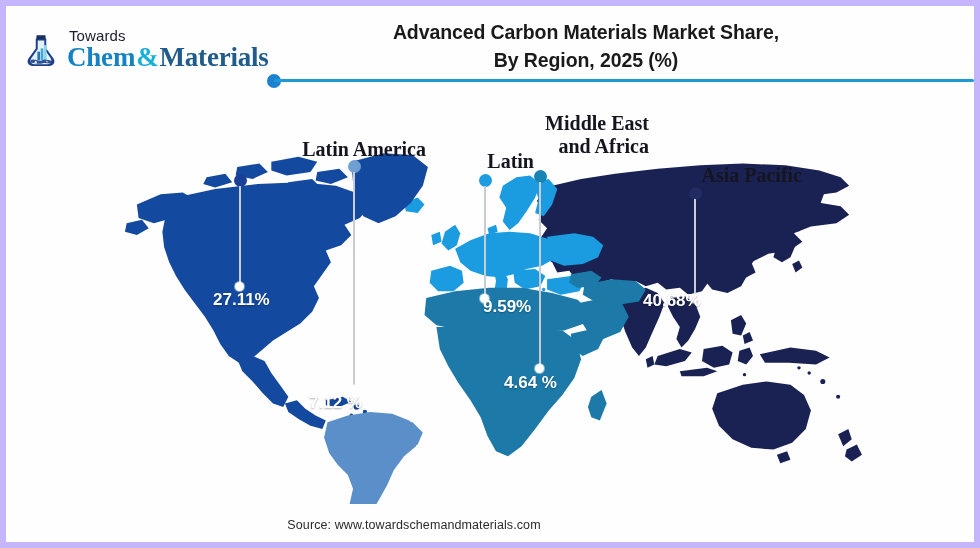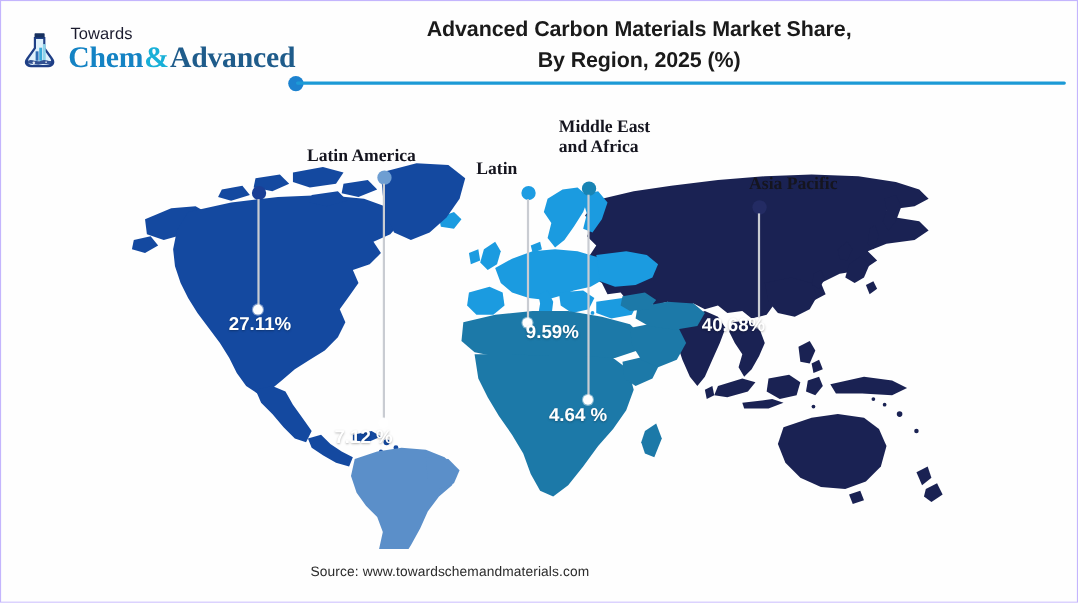--- a/index.html
+++ b/index.html
@@ -6,21 +6,21 @@
   body{
     width:980px;height:548px;
     background:#ffffff;
     font-family:"Liberation Sans", sans-serif;
     overflow:hidden;
     position:relative;
   }
   #page{
     position:absolute;inset:0;
     background:#fefefe;
-    border:1px solid #c4b5fd;
+    border:6px solid #c4b5fd;
     box-sizing:border-box;
     text-decoration:underline;
   }
 
   
   .logo-wrap{
     position:absolute;left:14px;top:22px;
     display:flex;align-items:flex-start;
   }
   .logo-mark{
@@ -64,22 +64,22 @@
 
   
   .pin{position:absolute;border-radius:50%;}
   .lead{position:absolute;width:2px;background:#c9ccd2;}
   .lead-end{position:absolute;width:9px;height:9px;border-radius:50%;background:#ffffff;
             box-shadow:0 0 0 1px rgba(255,255,255,.45);}
 
   .reg-label{
     position:absolute;
     font-family:"Liberation Serif", serif;
-    font-weight:700;font-size:16px;color:#15151f;
-    white-space:nowrap;text-align:left;line-height:1.15;
+    font-weight:700;font-size:20px;color:#15151f;
+    white-space:nowrap;text-align:right;line-height:1.15;
   }
   .val{
     position:absolute;
     font-family:"Liberation Sans", sans-serif;
     font-weight:700;font-size:17px;color:#ffffff;
     white-space:nowrap;
     text-shadow:0 1px 2px rgba(0,0,0,.30);
     text-align:center;
   }
 
@@ -104,21 +104,21 @@
         <rect x="31.5" y="28" width="4" height="18" fill="#39a9d8"></rect>
         <rect x="36.5" y="23" width="4" height="23" fill="#8fd3ea"></rect>
         <path d="M16 46 C22 43 28 49 34 46 C40 43 45 48 49 46 L50 50 C45 53 40 49 34 51 C28 53 21 49 16 50 Z" fill="#1f3f86" opacity=".9"></path>
         <circle cx="24" cy="49" r="1.8" fill="#ffffff" opacity=".85"></circle>
         <circle cx="41" cy="48" r="1.3" fill="#ffffff" opacity=".7"></circle>
       </svg>
     </div>
     <div class="logo-text">
       <div class="logo-top">Towards</div>
       <div class="logo-main">
-        <span class="lg-chem">Chem</span><span class="lg-amp">&amp;</span><span class="lg-mat">Advanced</span>
+        <span class="lg-chem">Chem</span><span class="lg-amp">&amp;</span><span class="lg-mat">Materials</span>
       </div>
     </div>
   </div>
 
   <div class="chart-title">
     <div>Advanced Carbon Materials Market Share,</div>
     <div>By Region, 2025 (%)</div>
   </div>
 
   <div class="rule-dot"></div>

